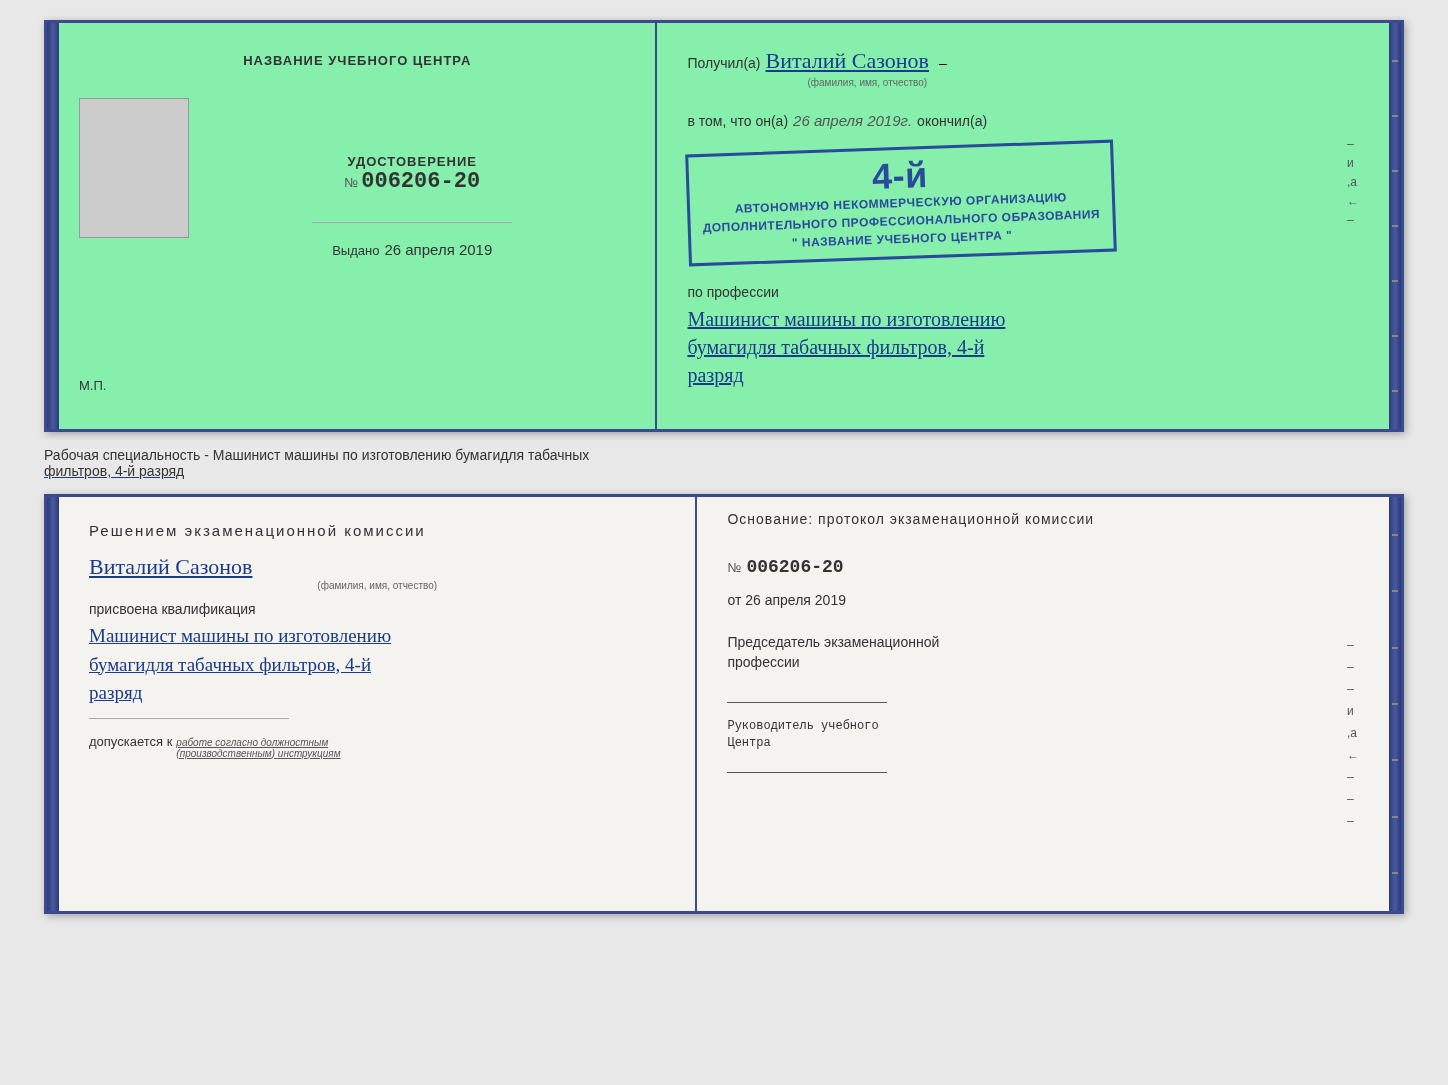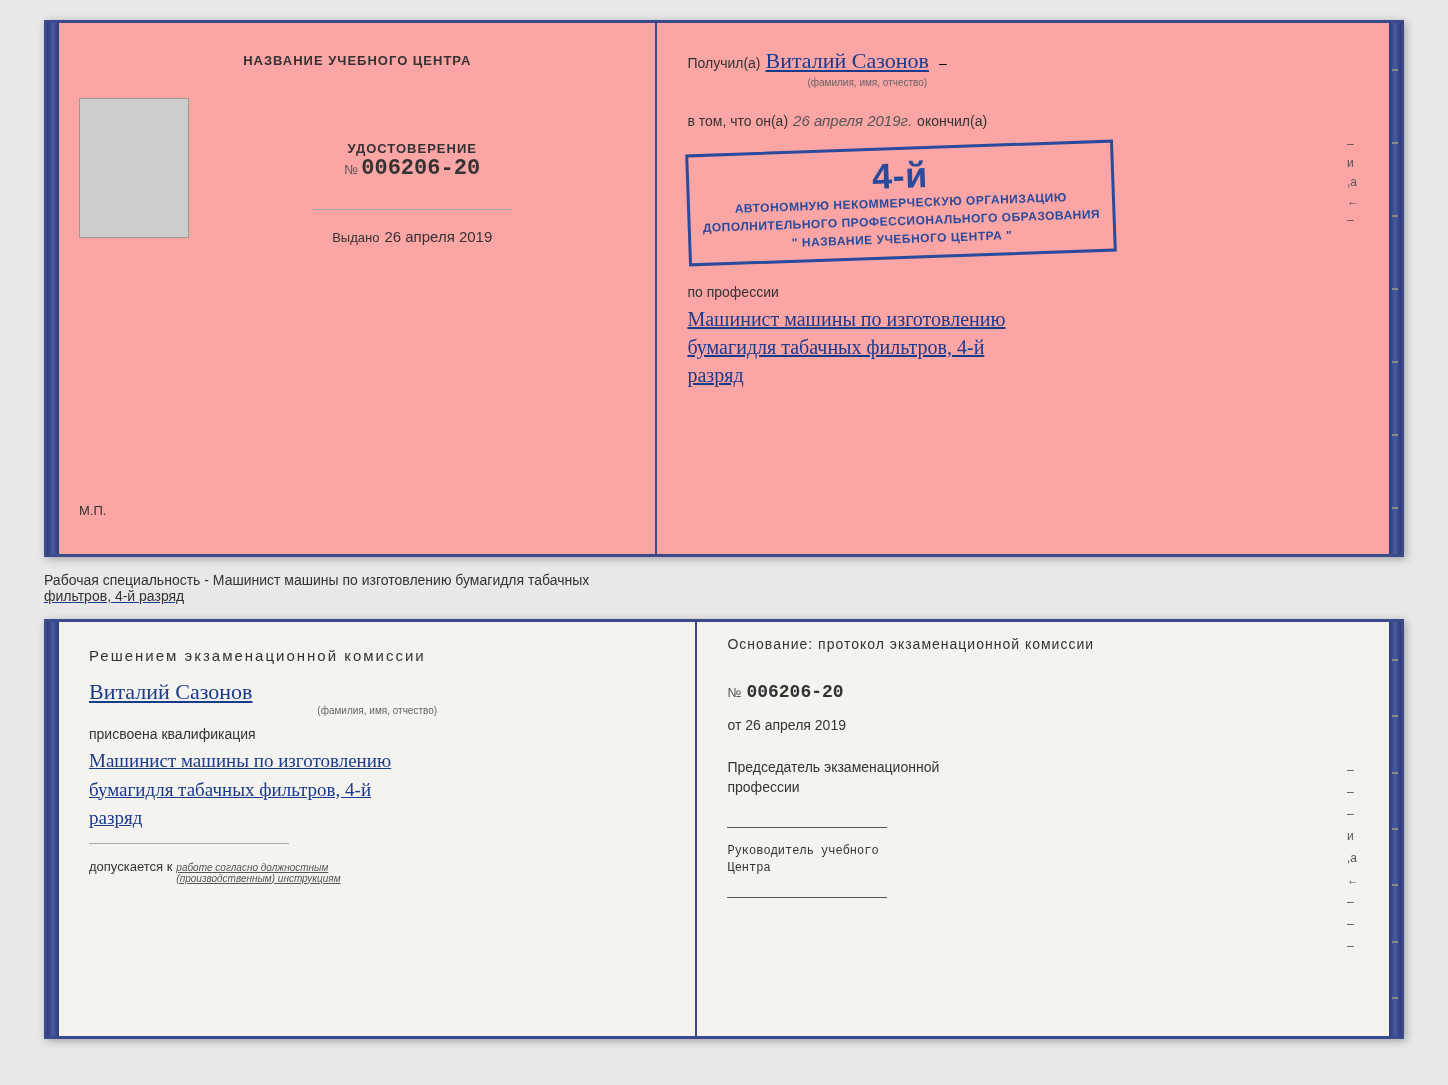--- a/index.html
+++ b/index.html
@@ -19,23 +19,23 @@
       width: 1360px;
       display: flex;
       flex-direction: column;
       gap: 10px;
     }
 
     
     .certificate-book {
       display: flex;
       width: 100%;
-      height: 537px;
+      height: 412px;
       border: 3px solid #3a4a8c;
-      background: #fca5a5;
+      background: #86efac;
       position: relative;
       box-shadow: 2px 2px 8px rgba(0,0,0,0.3);
     }
 
     .cert-spine {
       width: 12px;
       background: linear-gradient(to right, #2a3a7c, #4a5a9c, #2a3a7c);
       flex-shrink: 0;
     }
 
@@ -379,21 +379,21 @@
 </head>
 <body>
 
 <div class="document-container">
 
   <div class="certificate-book">
     <div class="cert-spine"></div>
 
     <div class="cert-left">
       <div class="cert-title">НАЗВАНИЕ УЧЕБНОГО ЦЕНТРА</div>
-      <div style="display:flex; align-items:center; width:100%;">
+      <div style="display:flex; align-items:flex-end; width:100%;">
         <div class="cert-photo-placeholder"></div>
         <div style="flex:1; display:flex; flex-direction:column; align-items:center; padding-top:30px;">
           <div class="cert-number-section">
             <div class="cert-number-label">УДОСТОВЕРЕНИЕ</div>
             <div style="display:flex; align-items:baseline; justify-content:center; gap:3px;">
               <span class="no-prefix">№</span>
               <span class="cert-number-value">006206-20</span>
             </div>
           </div>
           <div class="divider-line"></div>

